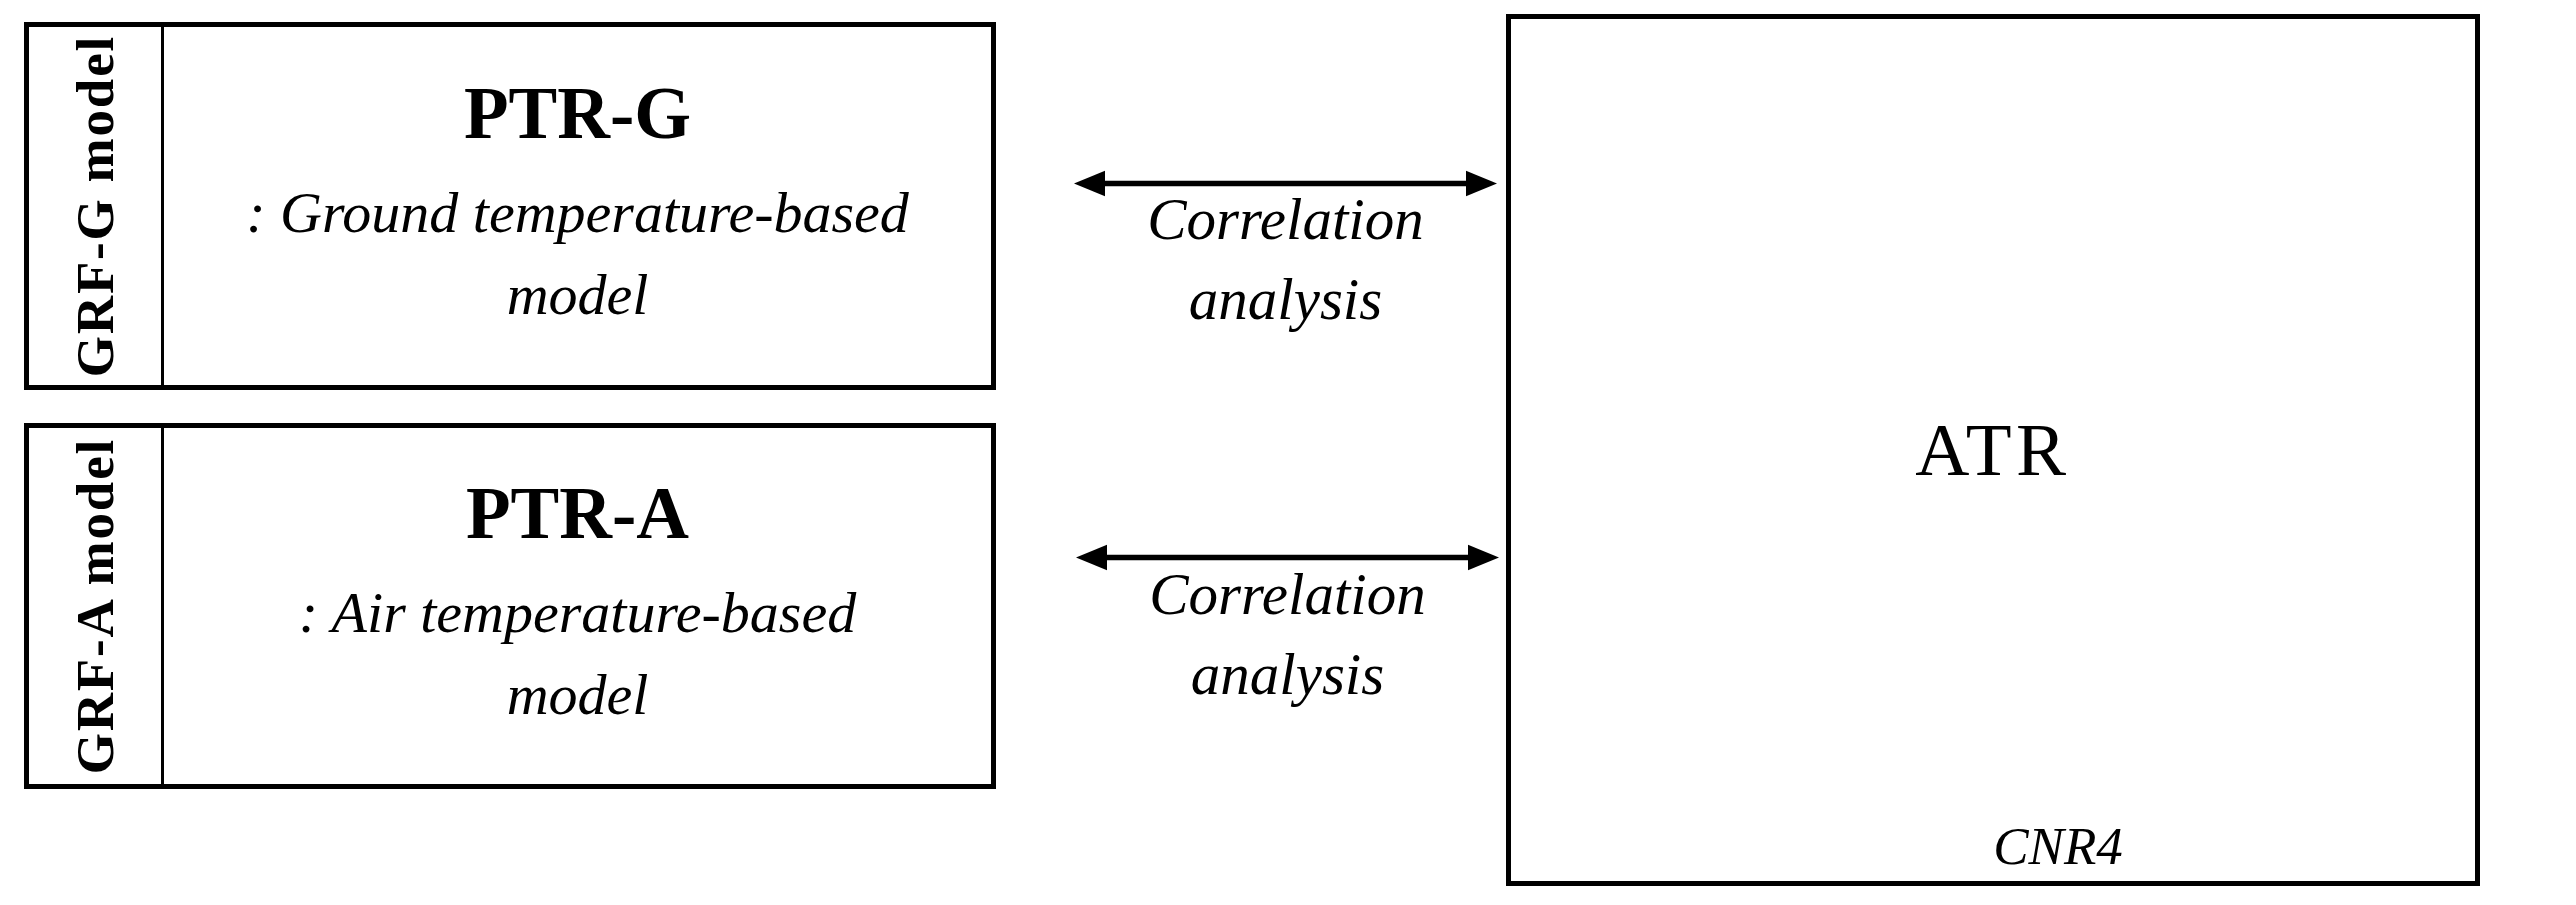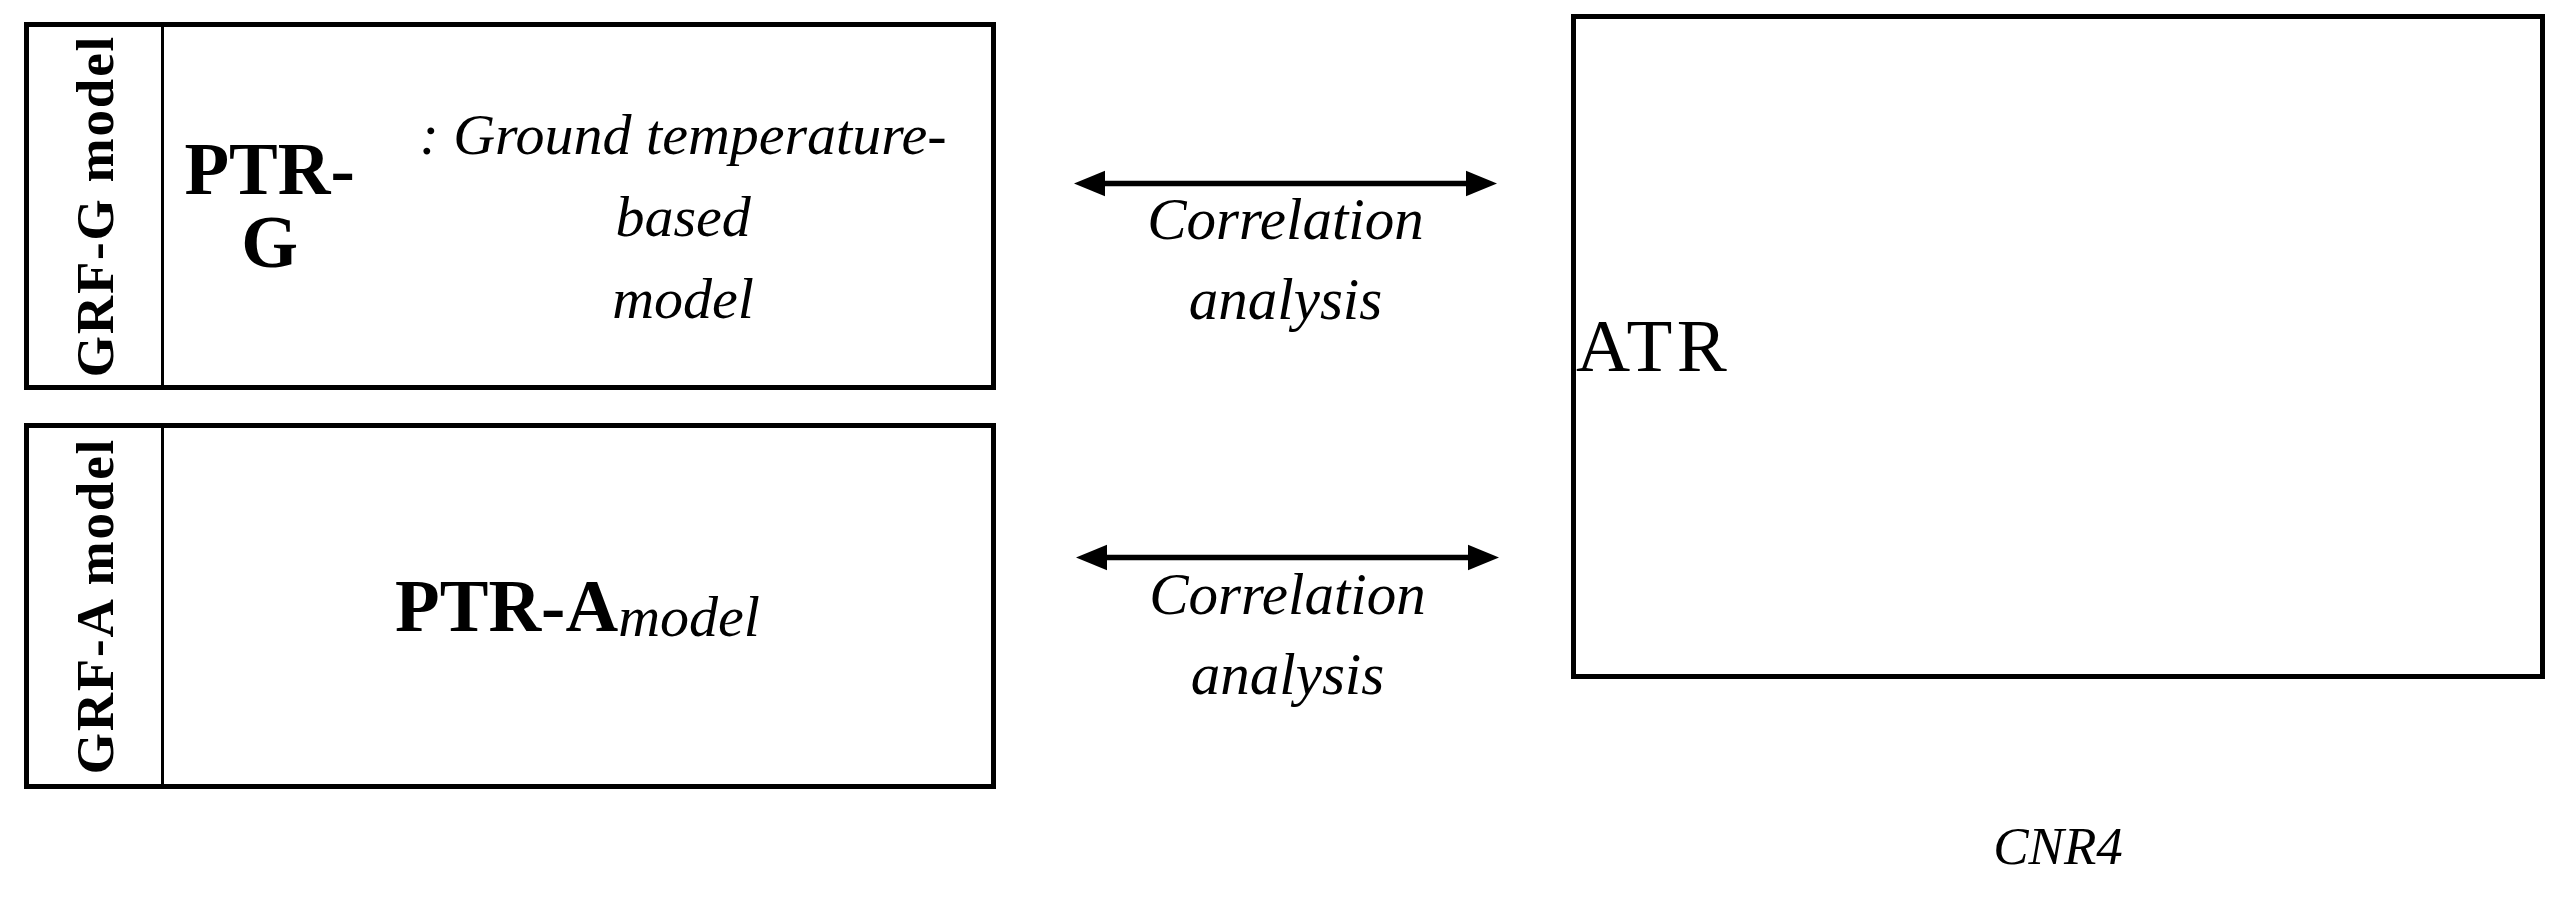--- a/index.html
+++ b/index.html
@@ -44,49 +44,49 @@
     transform: rotate(180deg);
     font-weight: bold;
     font-size: 53px;
     letter-spacing: 1.8px;
     white-space: nowrap;
   }
 
   .content-cell {
     flex: 1 1 auto;
     display: flex;
-    flex-direction: row;
+    flex-direction: column;
     align-items: center;
     justify-content: center;
     text-align: center;
   }
   .box-title {
     font-size: 73px;
     line-height: 73px;
     font-weight: bold;
   }
   .box-desc {
     margin-top: 22px;
     font-size: 58px;
     line-height: 82px;
     font-style: italic;
   }
 
   
   #atr-box {
     position: absolute;
-    left: 1571px;
+    left: 1506px;
     top: 13.7px;
     width: 974px;
-    height: 665px;
+    height: 872px;
     border: 5.5px solid #000000;
     box-sizing: border-box;
     display: flex;
     align-items: center;
-    justify-content: flex-start;
+    justify-content: center;
     background: #ffffff;
   }
   .atr-title {
     font-size: 75px;
     letter-spacing: 4.6px;
     font-weight: normal;
   }
 
   
   .caption {
@@ -137,20 +137,21 @@
     </div>
   </div>
 
   <div class="model-box" id="grf-a-box">
     <div class="side-cell">
       <span class="side-label">GRF-A model</span>
     </div>
     <div class="content-cell">
       <div class="box-title">PTR-A</div>
       <div class="box-desc">
+        <div>: Air temperature-based</div>
         <div>model</div>
       </div>
     </div>
   </div>
 
 
   <svg class="arrow-svg" id="arrow-top" viewBox="0 0 464 36" aria-hidden="true">
     <line x1="28" y1="18" x2="436" y2="18" stroke="#000000" stroke-width="6"></line>
     <polygon points="0,18 34,4 34,32" fill="#000000"></polygon>
     <polygon points="464,18 430,4 430,32" fill="#000000"></polygon>

